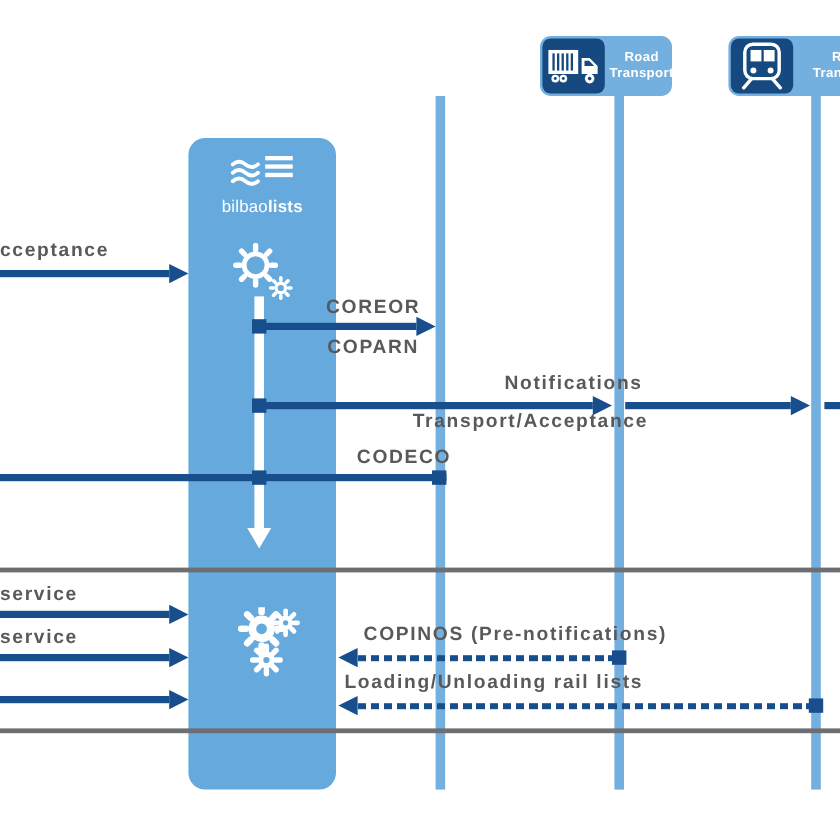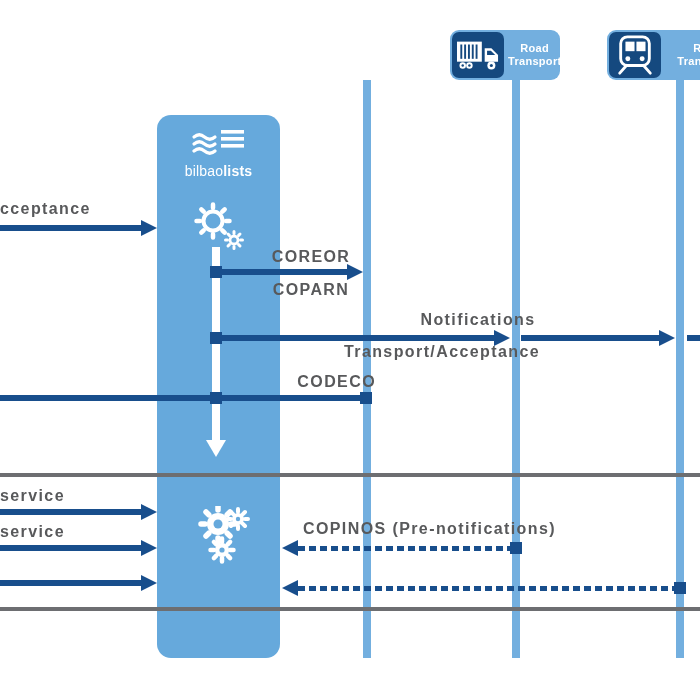--- a/index.html
+++ b/index.html
@@ -193,17 +193,18 @@
   <div class="head-r" style="left:141px;top:540px;"></div>
 
   <div class="hline" style="left:0;top:580px;width:141px;"></div>
   <div class="head-r" style="left:141px;top:575px;"></div>
 
   <div class="glabel" style="left:283px;top:520px;margin-left:20px;">COPINOS (Pre-notifications)</div>
   <div class="head-l" style="left:282px;top:540px;"></div>
   <div class="dash" style="left:298px;top:546px;width:215px;"></div>
   <div class="sq" style="left:510px;top:542px;"></div>
 
+  <div class="glabel" style="left:287px;top:560px;">Loading/Unloading rail lists</div>
   <div class="head-l" style="left:282px;top:580px;"></div>
   <div class="dash" style="left:298px;top:586px;width:379px;"></div>
   <div class="sq" style="left:674px;top:582px;"></div>
 
 </div>
 
 </body></html>

